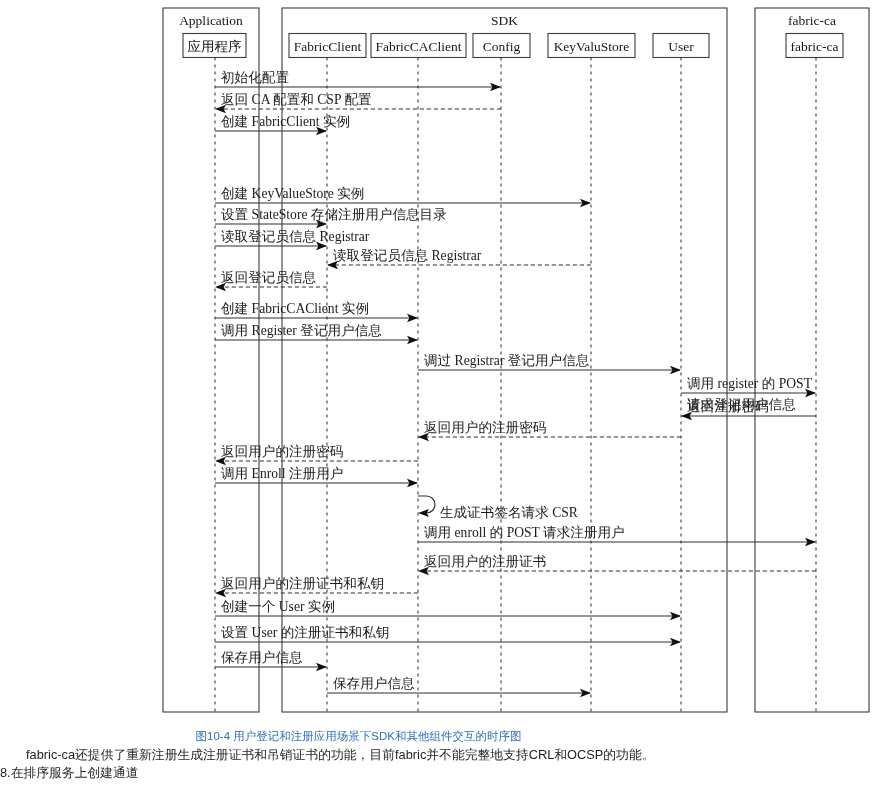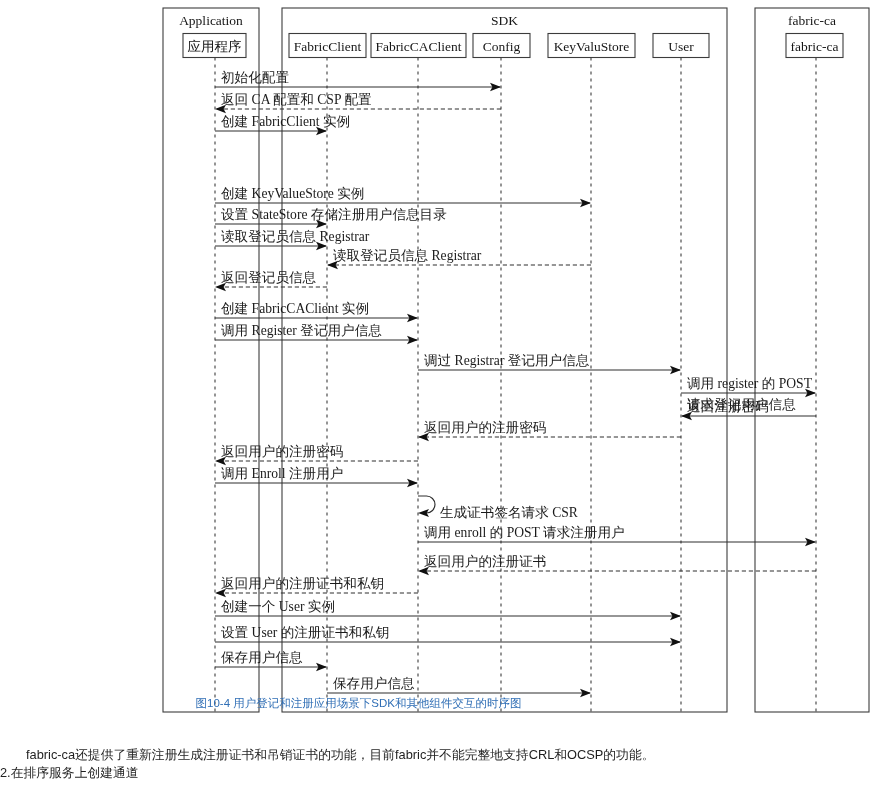--- a/index.html
+++ b/index.html
@@ -10,21 +10,21 @@
   #diag{position:absolute;left:0;top:0;width:877px;height:720px;}
   .pkg-frame{fill:none;stroke:#3c3c3c;stroke-width:1.1;}
   .pkg-title{font-family:"Liberation Serif",serif;font-size:13.5px;fill:#161616;text-anchor:middle;}
   .actor-box{fill:#ffffff;stroke:#3c3c3c;stroke-width:1.1;}
   .actor-label{font-family:"Liberation Serif",serif;font-size:13.5px;fill:#161616;text-anchor:middle;}
   .lifeline{stroke:#3c3c3c;stroke-width:1.1;stroke-dasharray:3 4;fill:none;}
   .msg-line{stroke:#2e2e2e;stroke-width:1.15;fill:none;}
   .msg-line.dashed{stroke-dasharray:4.2 2.8;}
   .msg-head{fill:#101010;stroke:none;}
   .msg-label{font-family:"Liberation Serif",serif;font-size:13.6px;fill:#1a1a1a;}
-  .caption{position:absolute;left:0;top:696px;width:717px;text-align:center;
+  .caption{position:absolute;left:0;top:729px;width:717px;text-align:center;
            font-family:"Liberation Sans",sans-serif;font-size:11.5px;color:#2f6eb5;
            letter-spacing:0px;}
   .body-p{position:absolute;left:0;top:747px;width:877px;
           font-family:"Liberation Sans",sans-serif;font-size:12.8px;color:#1f1f1f;
           text-indent:26px;}
   .body-h{position:absolute;left:0;top:765px;width:877px;
           font-family:"Liberation Sans",sans-serif;font-size:12.8px;color:#1f1f1f;}
 </style>
 </head>
 <body>
@@ -183,14 +183,14 @@
         </g>
         <g>
           <line x1="327" y1="693" x2="590" y2="693" class="msg-line"></line>
           <path d="M 591 693 l -11 -4.3 l 2.4 4.3 l -2.4 4.3 z" class="msg-head"></path>
           <text x="333" y="687.5" class="msg-label">保存用户信息</text>
         </g>
       </g>
     </svg>
   <div class="caption">图10-4 用户登记和注册应用场景下SDK和其他组件交互的时序图</div>
   <div class="body-p">fabric-ca还提供了重新注册生成注册证书和吊销证书的功能，目前fabric并不能完整地支持CRL和OCSP的功能。</div>
-  <div class="body-h">2.在排序服务上创建通道</div>
+  <div class="body-h">8.在排序服务上创建通道</div>
 </div>
 
 </body></html>

